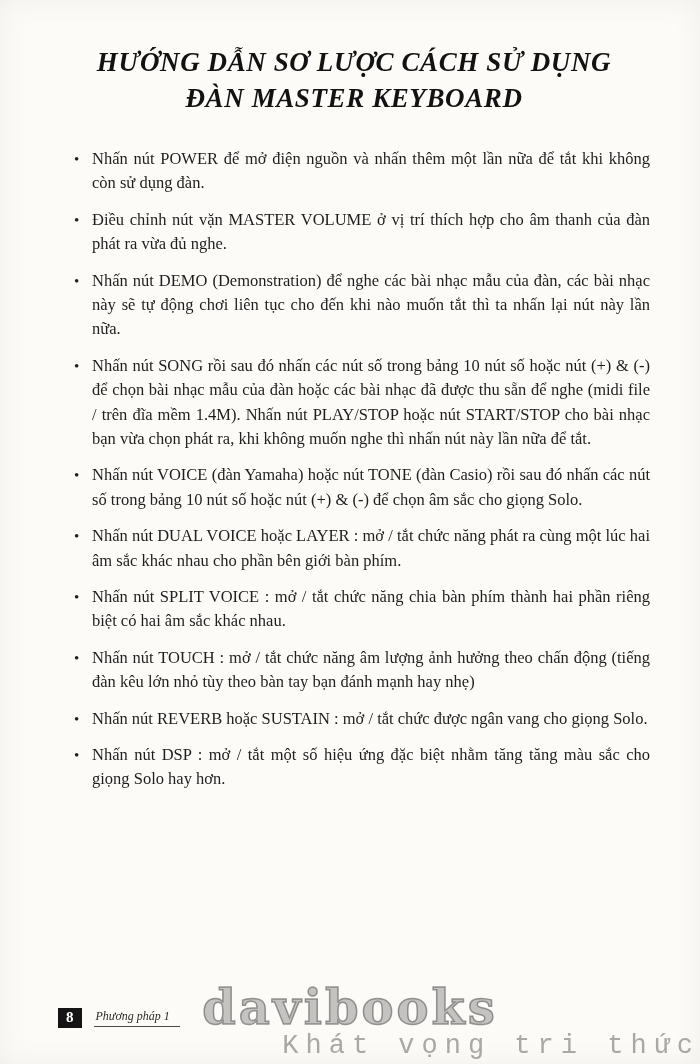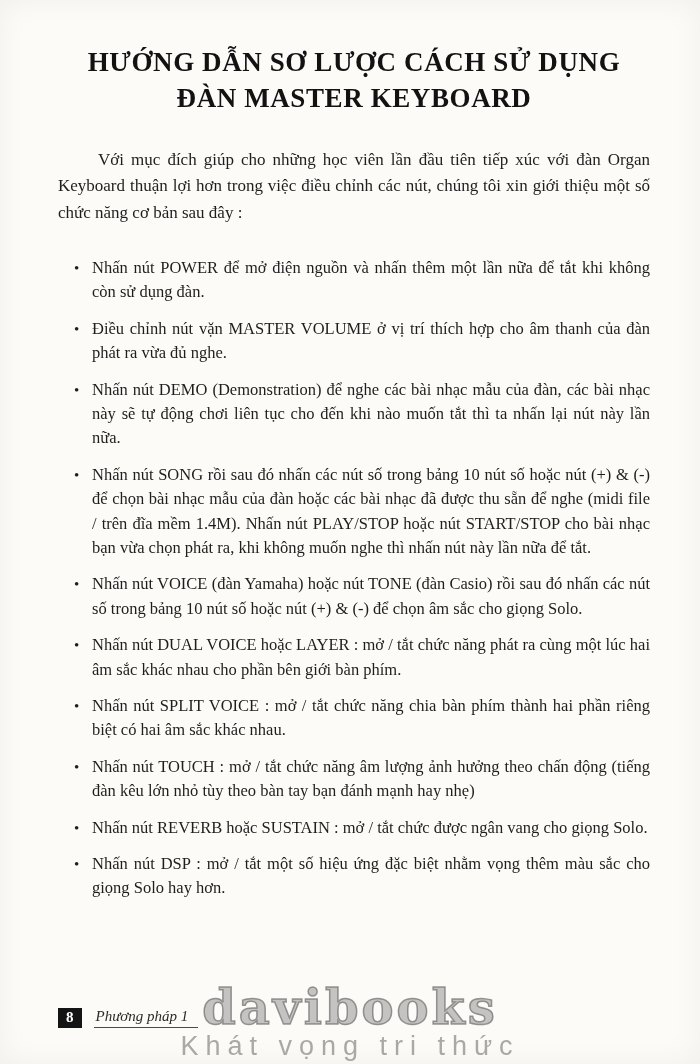--- a/index.html
+++ b/index.html
@@ -19,20 +19,21 @@
     box-shadow: inset 0 0 30px rgba(0,0,0,0.05);
   }
   .title {
     text-align: center;
     font-size: 27px;
     font-weight: bold;
     letter-spacing: 0.6px;
     line-height: 1.35;
     margin: 8px 0 30px 0;
     color: #121212;
+    font-style: italic;
   }
   .intro {
     font-size: 17px;
     line-height: 1.55;
     text-align: justify;
     text-indent: 40px;
     margin-bottom: 30px;
     color: #1e1e1e;
   }
   ul.bullets {
@@ -68,61 +69,61 @@
   }
   .wm-main {
     font-family: "DejaVu Serif", serif;
     font-size: 48px;
     font-weight: bold;
     color: rgba(150,150,148,0.55);
     -webkit-text-stroke: 1.5px rgba(110,110,108,0.7);
     letter-spacing: 3px;
   }
   .wm-sub {
-    font-family: Liberation Sans, sans-serif;
+    font-family: Liberation Mono, monospace;
     font-size: 27px;
     color: rgba(125,125,122,0.65);
     letter-spacing: 7px;
     margin-top: 2px;
+    text-align: right;
   }
   .footer {
     position: absolute;
     left: 58px;
     bottom: 36px;
     display: flex;
     align-items: center;
   }
   .pagenum {
     display: inline-block;
     background: #141414;
     color: #ffffff;
     font-weight: bold;
     font-size: 15px;
     padding: 1px 8px 2px 8px;
   }
   .footlabel {
     font-style: italic;
-    font-size: 15px;
+    font-size: 12px;
     color: #2a2a2a;
     margin-left: 12px;
     padding: 0 10px 2px 2px;
     border-bottom: 1px solid #4a4a4a;
   }
 </style>
 </head>
 <body>
 
 <div class="page">
 
   <h1 class="title">
     <span>HƯỚNG DẪN SƠ LƯỢC CÁCH SỬ DỤNG</span><br>
     <span>ĐÀN MASTER KEYBOARD</span>
   </h1>
 
-  <p class="intro">Với mục đích giúp cho những học viên lần đầu tiên tiếp xúc với đàn Organ Keyboard thuận lợi hơn trong việc điều chỉnh các nút, chúng tôi xin giới thiệu một số chức năng cơ bản sau đây :</p>
 
   <ul class="bullets">
     <li class="bullet">
       <span class="marker">•</span>
       <span class="txt">Nhấn nút POWER để mở điện nguồn và nhấn thêm một lần nữa để tắt khi không còn sử dụng đàn.</span>
     </li>
     <li class="bullet">
       <span class="marker">•</span>
       <span class="txt">Điều chỉnh nút vặn MASTER VOLUME ở vị trí thích hợp cho âm thanh của đàn phát ra vừa đủ nghe.</span>
     </li>
@@ -149,21 +150,21 @@
     <li class="bullet">
       <span class="marker">•</span>
       <span class="txt">Nhấn nút TOUCH : mở / tắt chức năng âm lượng ảnh hưởng theo chấn động (tiếng đàn kêu lớn nhỏ tùy theo bàn tay bạn đánh mạnh hay nhẹ)</span>
     </li>
     <li class="bullet">
       <span class="marker">•</span>
       <span class="txt">Nhấn nút REVERB hoặc SUSTAIN : mở / tắt chức được ngân vang cho giọng Solo.</span>
     </li>
     <li class="bullet">
       <span class="marker">•</span>
-      <span class="txt">Nhấn nút DSP : mở / tắt một số hiệu ứng đặc biệt nhằm vọng thêm màu sắc cho giọng Solo hay hơn.</span>
+      <span class="txt">Nhấn nút DSP : mở / tắt một số hiệu ứng đặc biệt nhằm tăng tăng màu sắc cho giọng Solo hay hơn.</span>
     </li>
   </ul>
 
   <div class="watermark">
     <div class="wm-main">davibooks</div>
     <div class="wm-sub">Khát vọng tri thức</div>
   </div>
 
   <div class="footer">
     <span class="pagenum">8</span>

